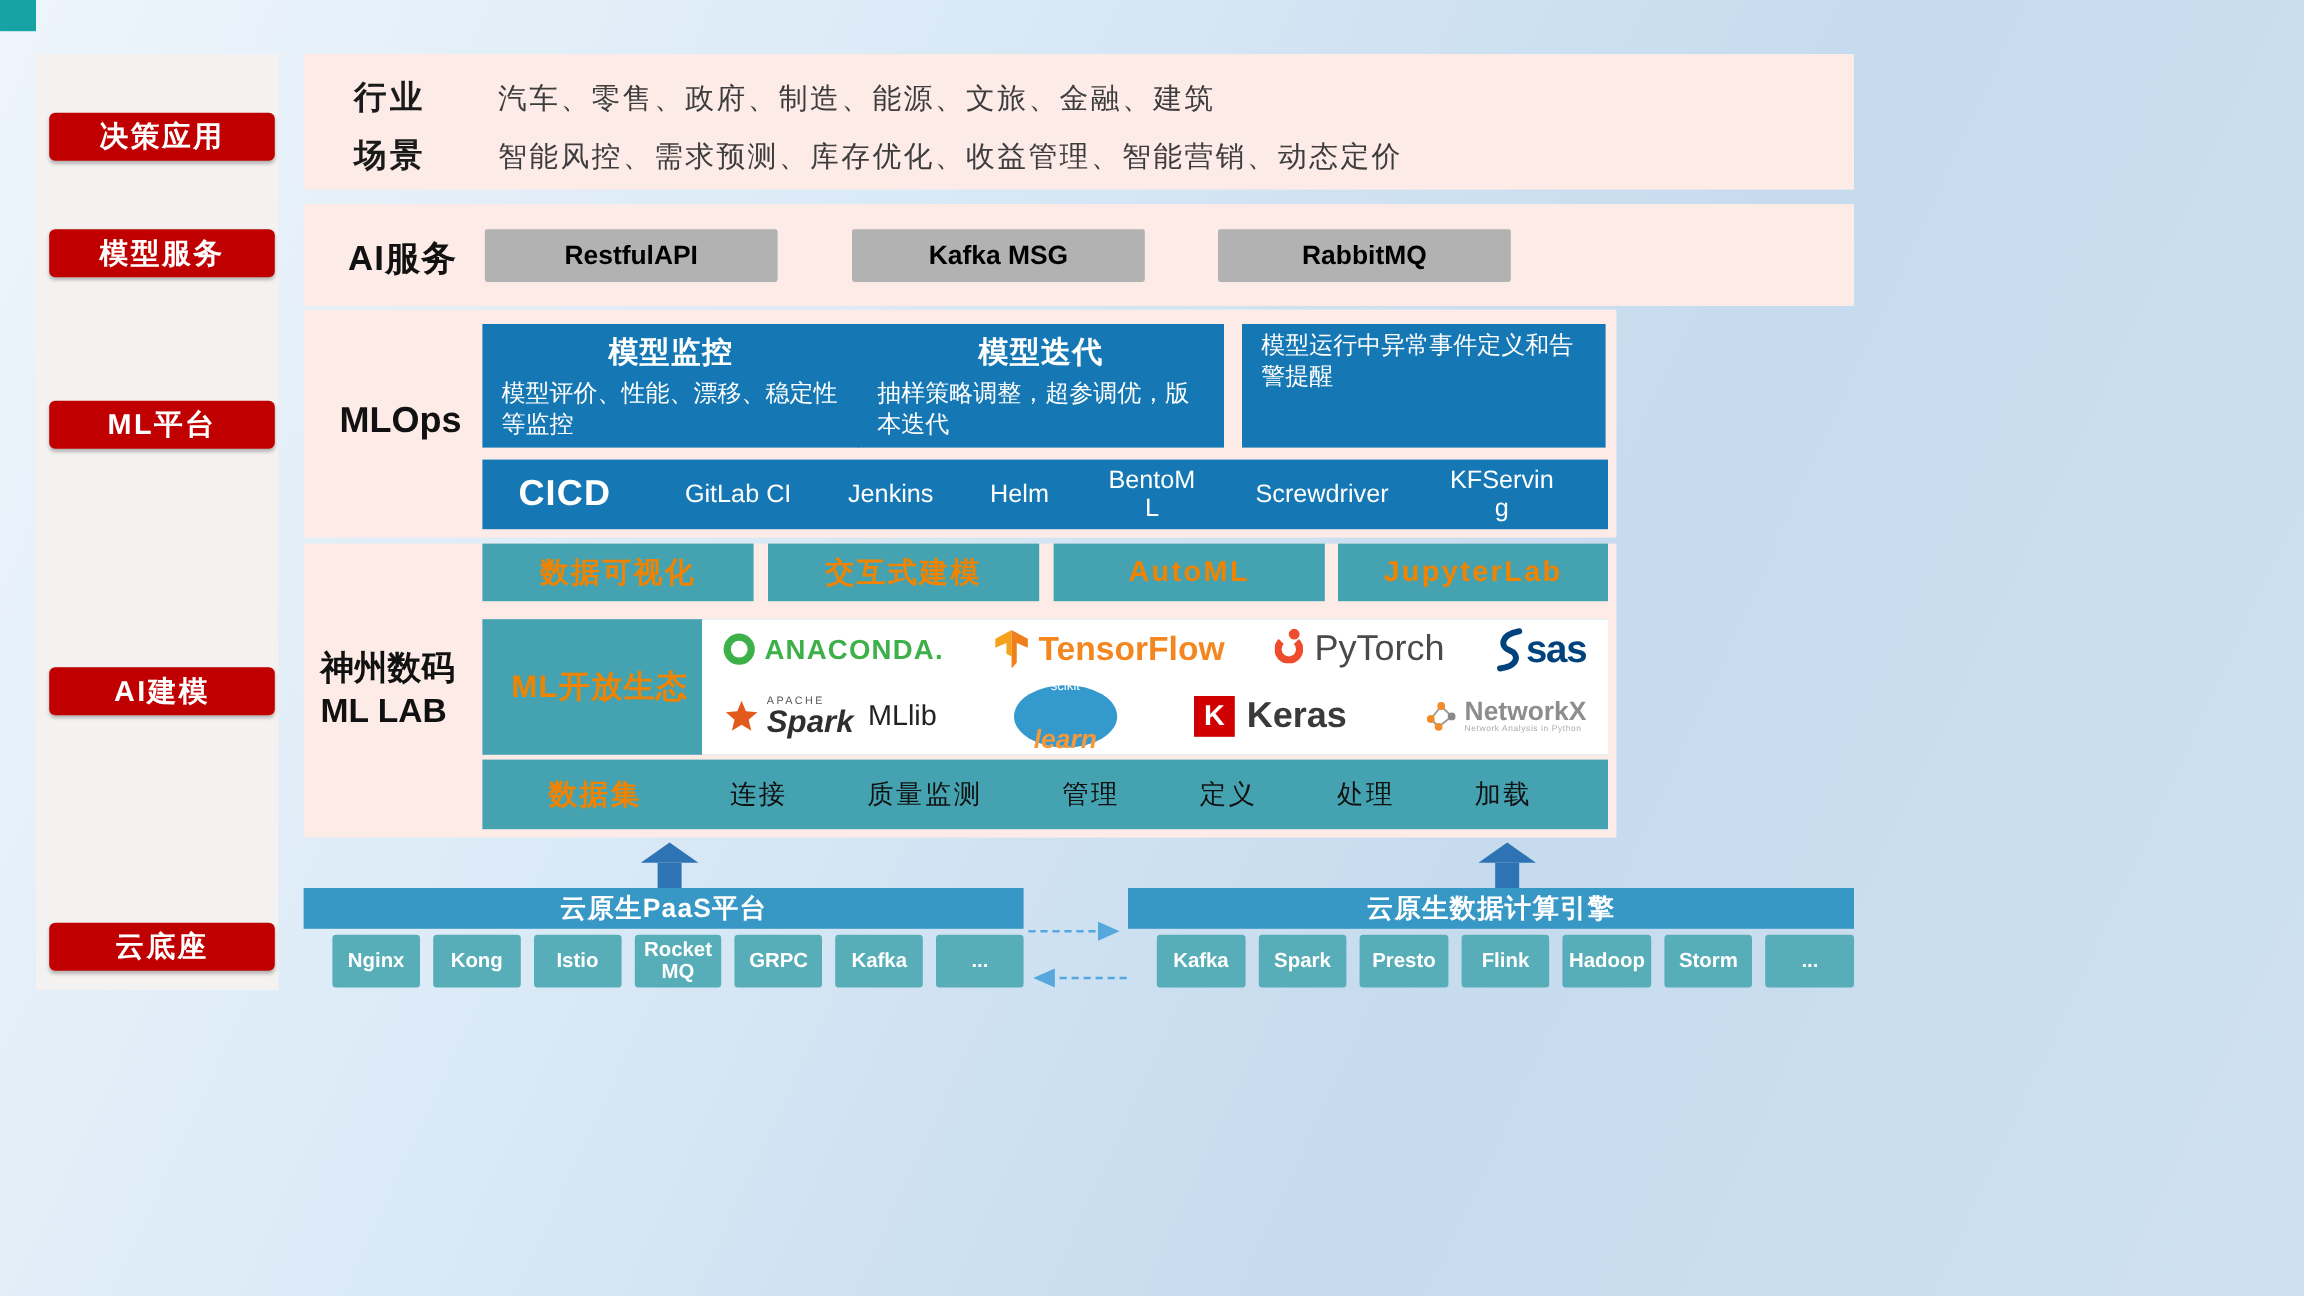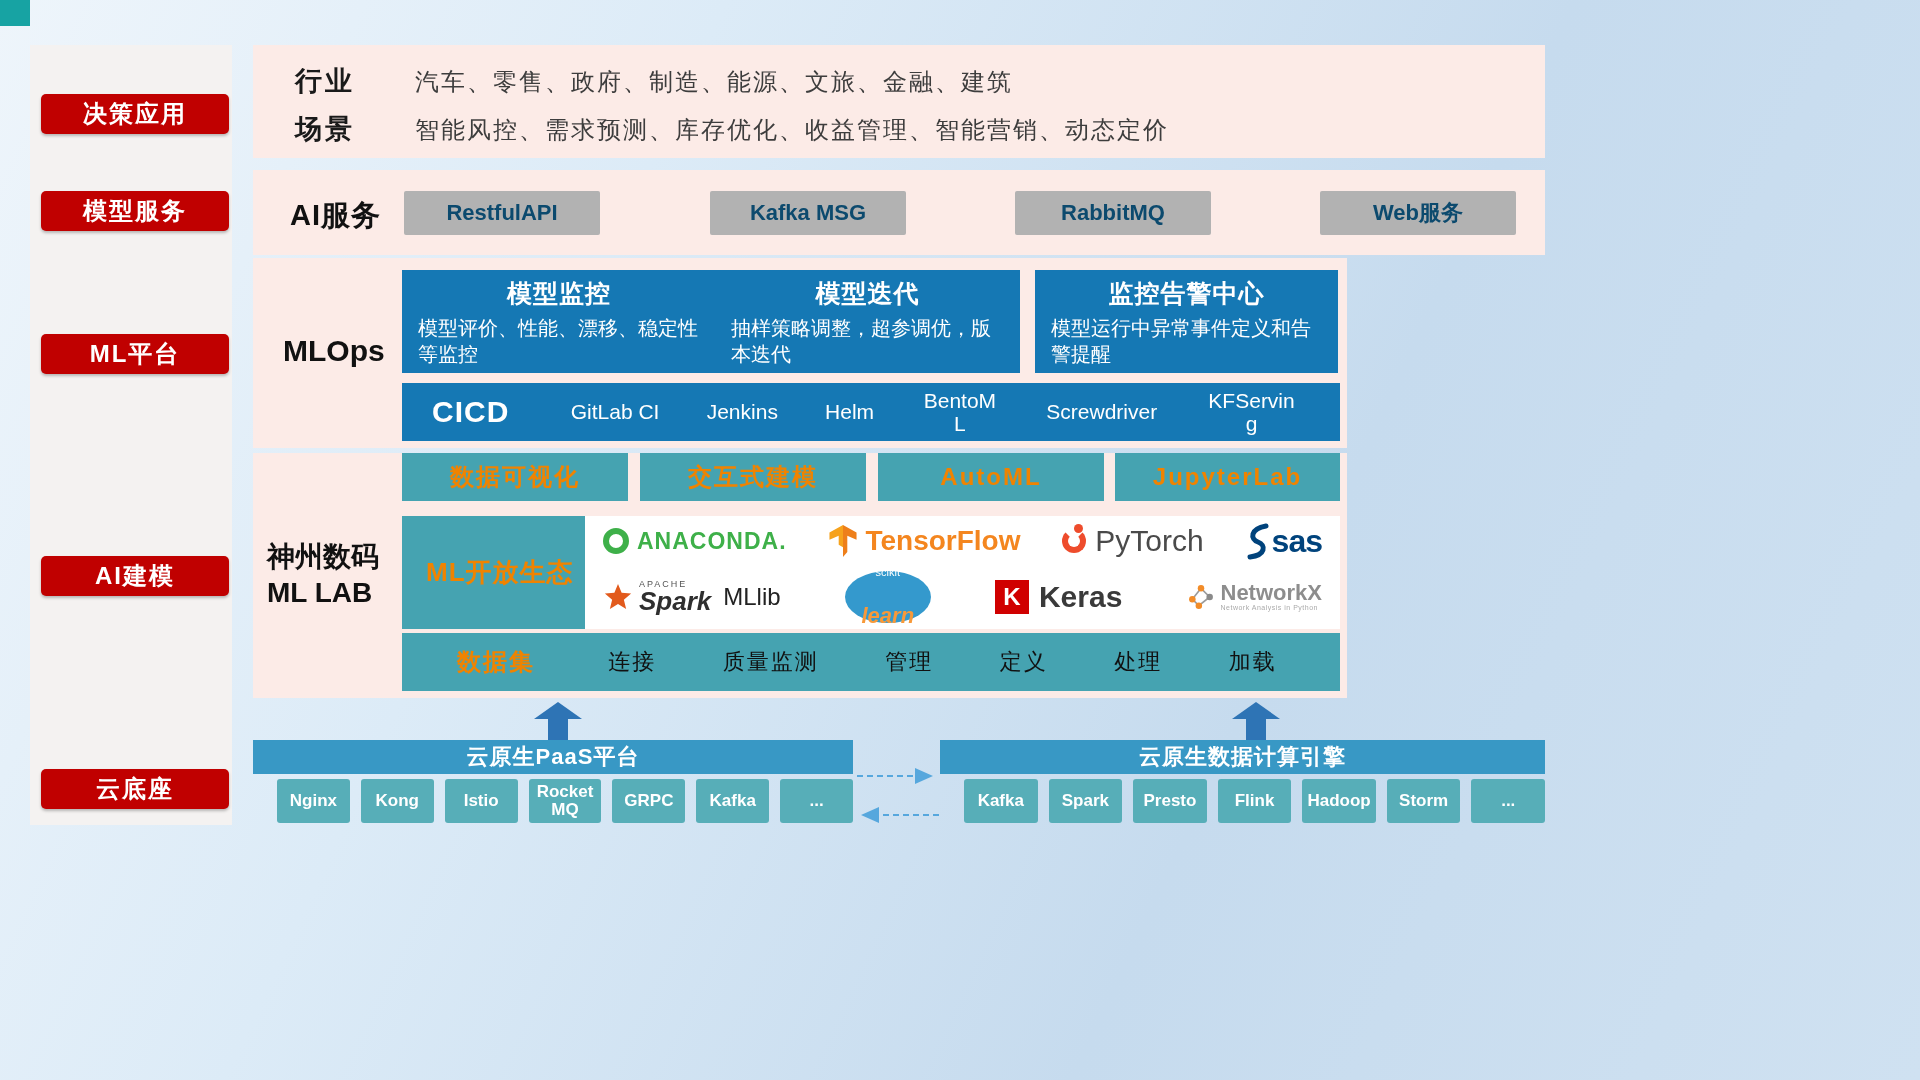--- a/index.html
+++ b/index.html
@@ -13,21 +13,21 @@
   .red-btn { position:absolute; left:11px; width:188px; height:40px; background:#c00000; color:#fff;
              font-size:24px; font-weight:bold; letter-spacing:2px; border-radius:5px;
              display:flex; align-items:center; justify-content:center; box-shadow:0 2px 3px rgba(0,0,0,.25); }
 
   .panel { position:absolute; background:#fcebe7; }
 
   .r1-label { position:absolute; left:42px; font-size:27px; font-weight:bold; color:#1a1a1a; letter-spacing:3px; }
   .r1-text  { position:absolute; left:162px; font-size:24px; color:#3d3d3d; letter-spacing:2px; }
 
   .section-label { position:absolute; font-weight:bold; color:#111; }
-  .gray-btn { position:absolute; top:21px; width:196px; height:44px; background:#b2b2b2; color:#0c4a6e;
+  .gray-btn { position:absolute; top:21px; width:244px; height:44px; background:#b2b2b2; color:#000000;
               font-weight:bold; font-size:22px; display:flex; align-items:center; justify-content:center; border-radius:2px; }
 
   .blue-card { position:absolute; top:12px; height:103px; background:#1578b4; color:#fff; }
   .blue-card-title { text-align:center; font-size:25px; font-weight:bold; padding-top:7px; letter-spacing:1px; }
   .blue-card-desc { font-size:20px; padding:5px 16px 0; line-height:1.32; text-align:left; }
 
   .cicd-bar { position:absolute; left:149px; top:125px; width:938px; height:58px; background:#1578b4;
               display:flex; align-items:center; color:#fff; }
   .cicd-label { font-size:30px; font-weight:bold; margin-left:30px; letter-spacing:1px; }
   .cicd-items { flex:1; display:flex; justify-content:space-around; align-items:center; margin:0 18px 0 38px; }
@@ -113,36 +113,34 @@
     <div class="r1-text" style="top:21px">汽车、零售、政府、制造、能源、文旅、金融、建筑</div>
     <div class="r1-label" style="top:66px">场景</div>
     <div class="r1-text" style="top:69px">智能风控、需求预测、库存优化、收益管理、智能营销、动态定价</div>
   </div>
 
   <div class="panel" style="left:253px;top:170px;width:1292px;height:85px">
     <div class="section-label" style="left:37px;top:26px;font-size:29px;letter-spacing:1px">AI服务</div>
     <div class="gray-btn" style="left:151px">RestfulAPI</div>
     <div class="gray-btn" style="left:457px">Kafka MSG</div>
     <div class="gray-btn" style="left:762px">RabbitMQ</div>
-    <div class="gray-btn" style="left:1067px">Web服务</div>
   </div>
 
   <div class="panel" style="left:253px;top:258px;width:1094px;height:190px">
     <div class="section-label" style="left:30px;top:76px;font-size:30px">MLOps</div>
 
     <div class="blue-card" style="left:149px;width:314px">
       <div class="blue-card-title">模型监控</div>
       <div class="blue-card-desc">模型评价、性能、漂移、稳定性等监控</div>
     </div>
     <div class="blue-card" style="left:462px;width:305px">
       <div class="blue-card-title">模型迭代</div>
       <div class="blue-card-desc">抽样策略调整，超参调优，版本迭代</div>
     </div>
     <div class="blue-card" style="left:782px;width:303px">
-      <div class="blue-card-title">监控告警中心</div>
       <div class="blue-card-desc">模型运行中异常事件定义和告警提醒</div>
     </div>
 
     <div class="cicd-bar">
       <div class="cicd-label">CICD</div>
       <div class="cicd-items">
         <div class="cicd-item">GitLab CI</div>
         <div class="cicd-item" style="width:72px">Jenkins</div>
         <div class="cicd-item">Helm</div>
         <div class="cicd-item" style="width:78px">BentoML</div>

